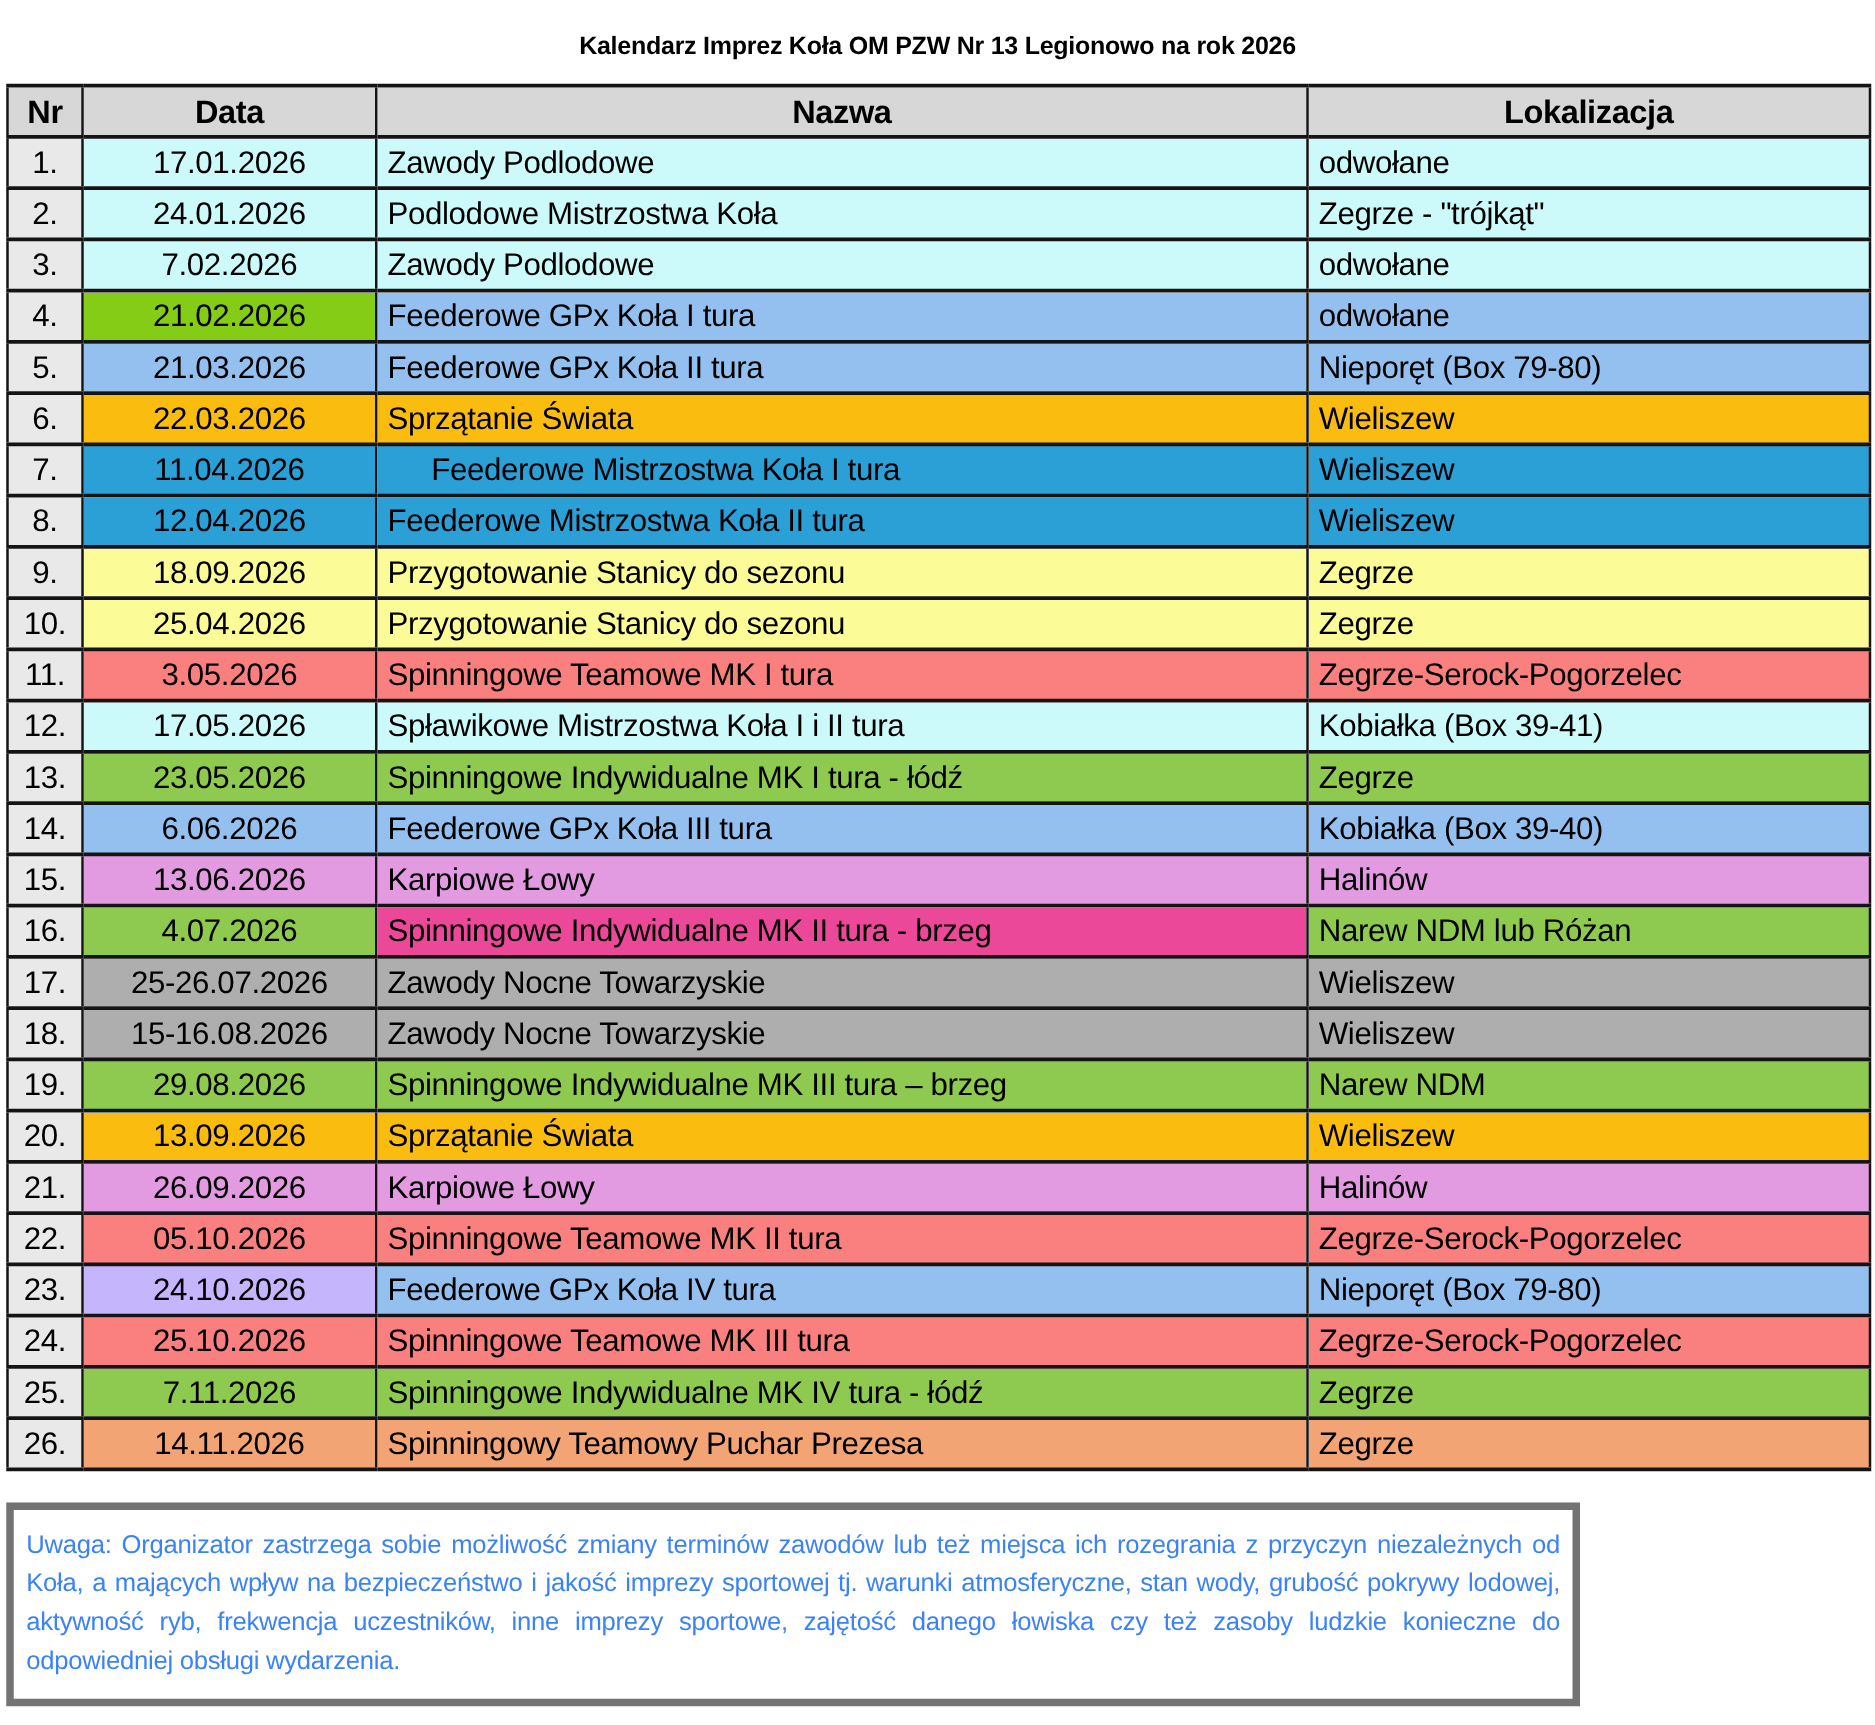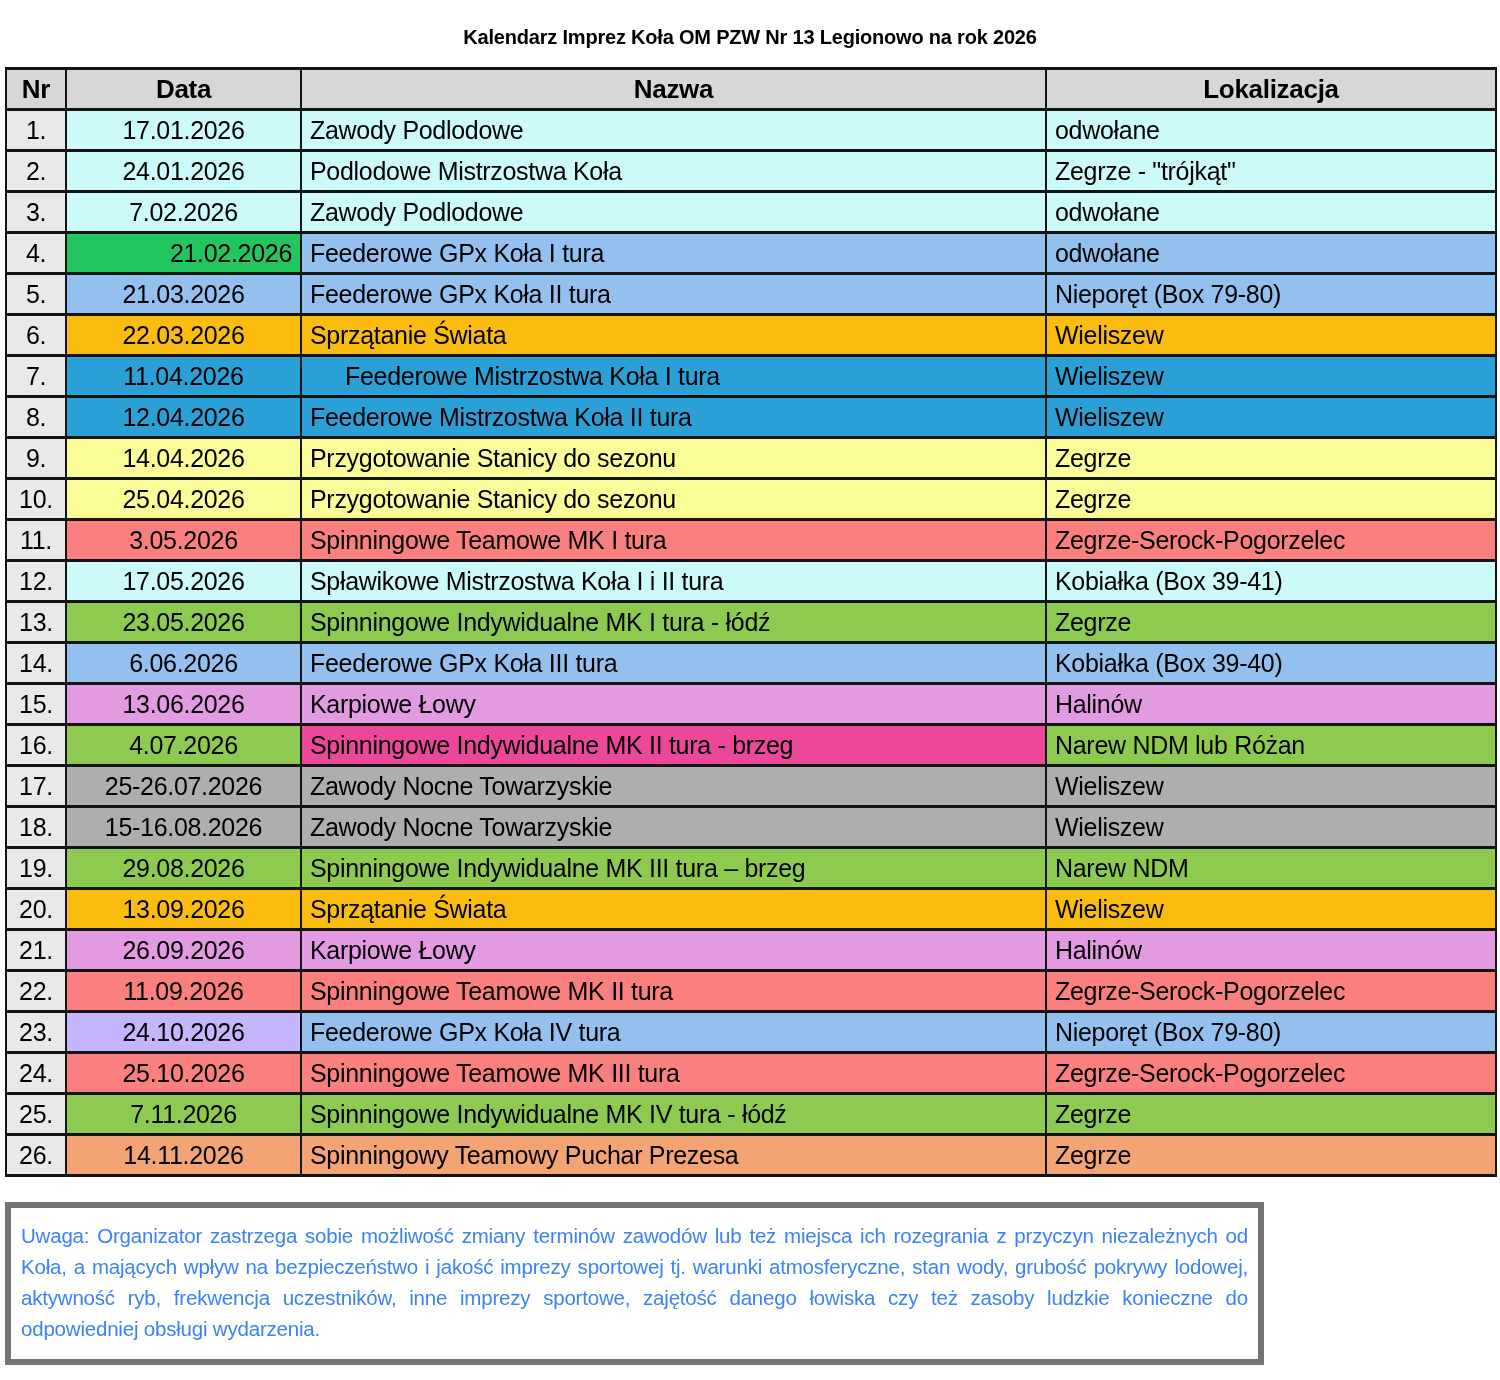--- a/index.html
+++ b/index.html
@@ -95,21 +95,21 @@
 
     <tr>
       <td class="cell-nr">3.</td>
       <td class="cell-data" style="background: rgb(204, 249, 249);">7.02.2026</td>
       <td class="cell-nazwa" style="background: rgb(204, 249, 249);">Zawody Podlodowe</td>
       <td class="cell-lok" style="background: rgb(204, 249, 249);">odwołane</td>
     </tr>
 
     <tr>
       <td class="cell-nr">4.</td>
-      <td class="cell-data" style="background: #22c55e; text-align: right;">21.02.2026</td>
+      <td class="cell-data" style="background: #84cc16;">21.02.2026</td>
       <td class="cell-nazwa" style="background: rgb(147, 192, 239);">Feederowe GPx Koła I tura</td>
       <td class="cell-lok" style="background: rgb(147, 192, 239);">odwołane</td>
     </tr>
 
     <tr>
       <td class="cell-nr">5.</td>
       <td class="cell-data" style="background: rgb(147, 192, 239);">21.03.2026</td>
       <td class="cell-nazwa" style="background: rgb(147, 192, 239);">Feederowe GPx Koła II tura</td>
       <td class="cell-lok" style="background: rgb(147, 192, 239);">Nieporęt (Box 79-80)</td>
     </tr>
@@ -130,21 +130,21 @@
 
     <tr>
       <td class="cell-nr">8.</td>
       <td class="cell-data" style="background: rgb(43, 160, 214);">12.04.2026</td>
       <td class="cell-nazwa" style="background: rgb(43, 160, 214);">Feederowe Mistrzostwa Koła II tura</td>
       <td class="cell-lok" style="background: rgb(43, 160, 214);">Wieliszew</td>
     </tr>
 
     <tr>
       <td class="cell-nr">9.</td>
-      <td class="cell-data" style="background: rgb(251, 251, 152);">14.04.2026</td>
+      <td class="cell-data" style="background: rgb(251, 251, 152);">18.09.2026</td>
       <td class="cell-nazwa" style="background: rgb(251, 251, 152);">Przygotowanie Stanicy do sezonu</td>
       <td class="cell-lok" style="background: rgb(251, 251, 152);">Zegrze</td>
     </tr>
 
     <tr>
       <td class="cell-nr">10.</td>
       <td class="cell-data" style="background: rgb(251, 251, 152);">25.04.2026</td>
       <td class="cell-nazwa" style="background: rgb(251, 251, 152);">Przygotowanie Stanicy do sezonu</td>
       <td class="cell-lok" style="background: rgb(251, 251, 152);">Zegrze</td>
     </tr>
@@ -221,21 +221,21 @@
 
     <tr>
       <td class="cell-nr">21.</td>
       <td class="cell-data" style="background: rgb(226, 155, 224);">26.09.2026</td>
       <td class="cell-nazwa" style="background: rgb(226, 155, 224);">Karpiowe Łowy</td>
       <td class="cell-lok" style="background: rgb(226, 155, 224);">Halinów</td>
     </tr>
 
     <tr>
       <td class="cell-nr">22.</td>
-      <td class="cell-data" style="background: rgb(250, 128, 128);">11.09.2026</td>
+      <td class="cell-data" style="background: rgb(250, 128, 128);">05.10.2026</td>
       <td class="cell-nazwa" style="background: rgb(250, 128, 128);">Spinningowe Teamowe MK II tura</td>
       <td class="cell-lok" style="background: rgb(250, 128, 128);">Zegrze-Serock-Pogorzelec</td>
     </tr>
 
     <tr>
       <td class="cell-nr">23.</td>
       <td class="cell-data" style="background: #c4b5fd;">24.10.2026</td>
       <td class="cell-nazwa" style="background: rgb(147, 192, 239);">Feederowe GPx Koła IV tura</td>
       <td class="cell-lok" style="background: rgb(147, 192, 239);">Nieporęt (Box 79-80)</td>
     </tr>

